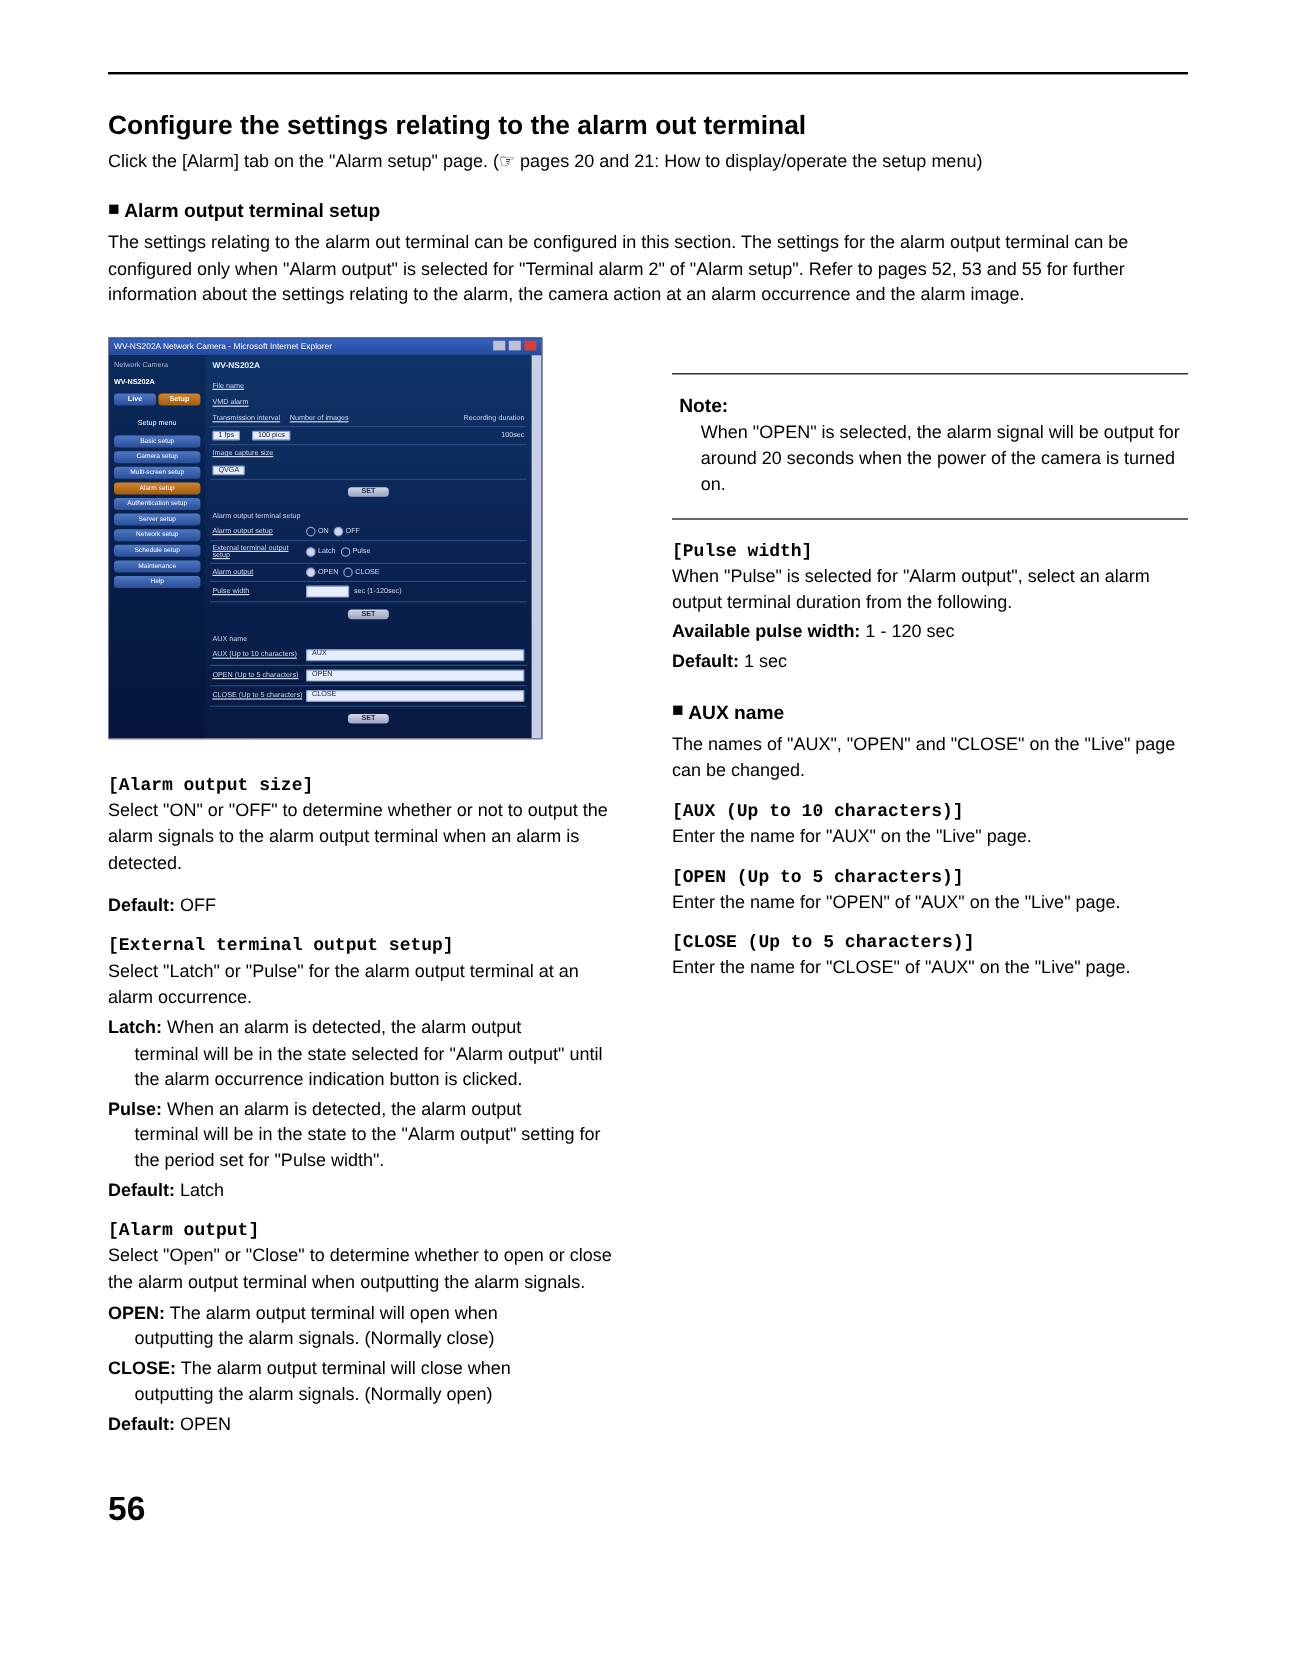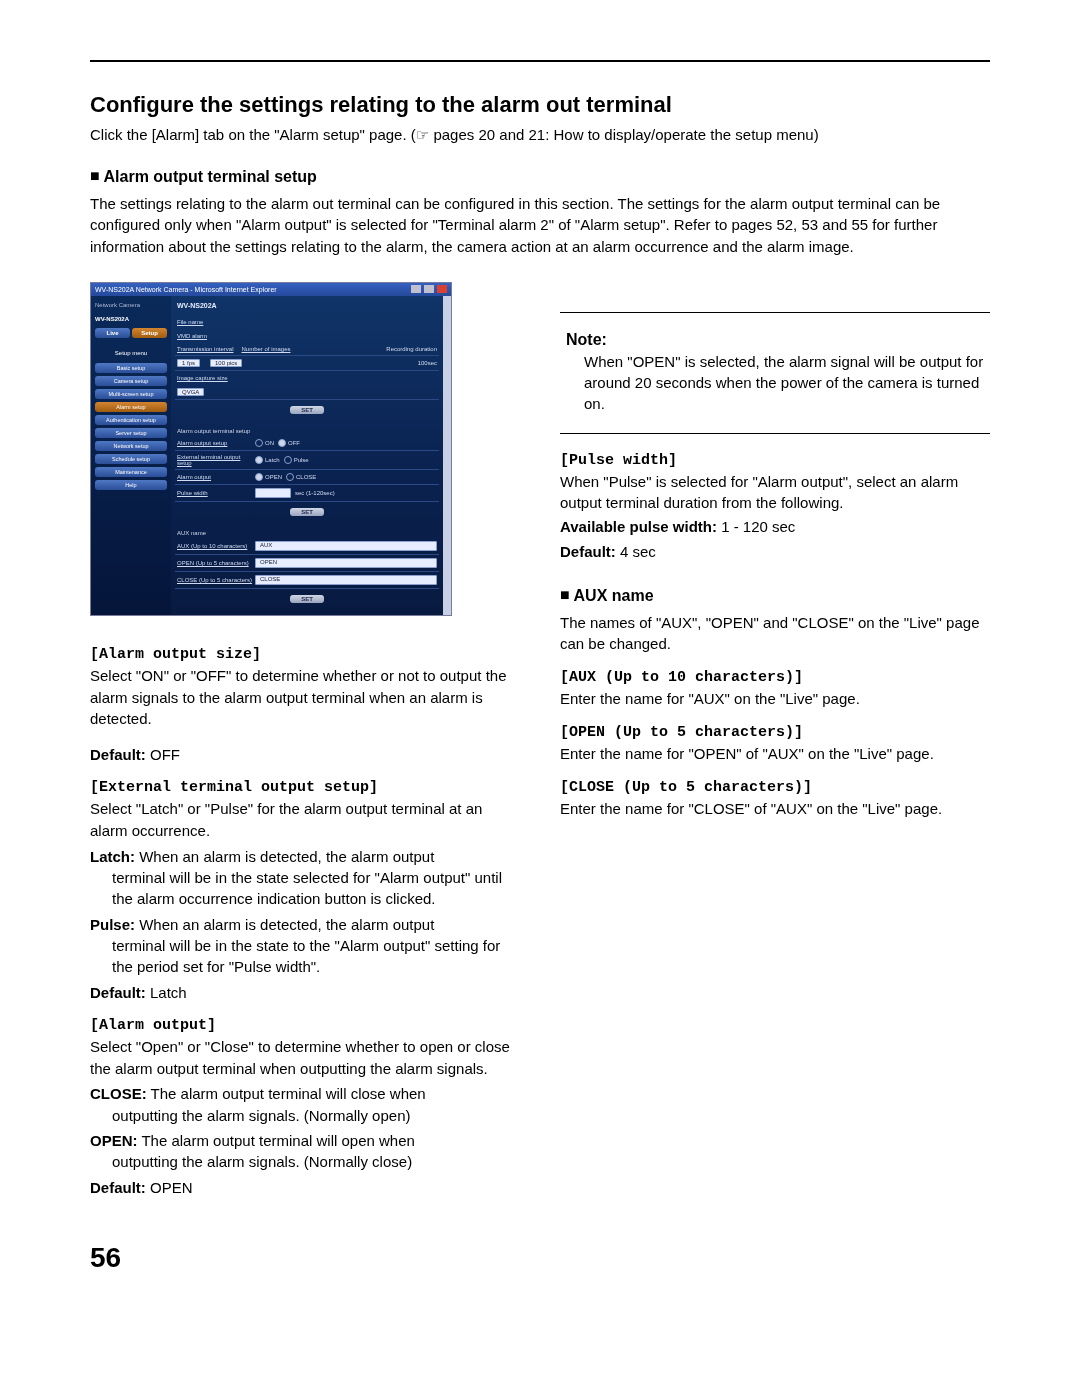--- a/index.html
+++ b/index.html
@@ -358,37 +358,37 @@
       <p class="definition"><span class="term">Default: </span><span>OFF</span></p>
 
       <p class="para-head">[External terminal output setup]</p>
       <p class="body" style="margin-bottom:4px;">Select "Latch" or "Pulse" for the alarm output terminal at an alarm occurrence.</p>
       <p class="definition"><span class="term">Latch:</span> <span>When an alarm is detected, the alarm output</span><span class="indent">terminal will be in the state selected for "Alarm output" until the alarm occurrence indication button is clicked.</span></p>
       <p class="definition"><span class="term">Pulse:</span> <span>When an alarm is detected, the alarm output</span><span class="indent">terminal will be in the state to the "Alarm output" setting for the period set for "Pulse width".</span></p>
       <p class="definition"><span class="term">Default: </span><span>Latch</span></p>
 
       <p class="para-head">[Alarm output]</p>
       <p class="body" style="margin-bottom:4px;">Select "Open" or "Close" to determine whether to open or close the alarm output terminal when outputting the alarm signals.</p>
+      <p class="definition"><span class="term">OPEN:</span> <span>The alarm output terminal will open when</span><span class="indent">outputting the alarm signals. (Normally close)</span></p>
       <p class="definition"><span class="term">CLOSE:</span> <span>The alarm output terminal will close when</span><span class="indent">outputting the alarm signals. (Normally open)</span></p>
-      <p class="definition"><span class="term">OPEN:</span> <span>The alarm output terminal will open when</span><span class="indent">outputting the alarm signals. (Normally close)</span></p>
       <p class="definition"><span class="term">Default: </span><span>OPEN</span></p>
 
     </div>
 
     <div class="col">
       <div style="height:40px;"></div>
       <div class="note-box">
         <span class="note-label">Note:</span>
         <p>When "OPEN" is selected, the alarm signal will be output for around 20 seconds when the power of the camera is turned on.</p>
       </div>
 
       <p class="para-head">[Pulse width]</p>
       <p class="body" style="margin-bottom:2px;">When "Pulse" is selected for "Alarm output", select an alarm output terminal duration from the following.</p>
       <p class="definition"><span class="term">Available pulse width: </span><span>1 - 120 sec</span></p>
-      <p class="definition"><span class="term">Default: </span><span>4 sec</span></p>
+      <p class="definition"><span class="term">Default: </span><span>1 sec</span></p>
 
       <div class="section-head" style="margin-top:24px;">
         <span class="blk">■</span>
         <span>AUX name</span>
       </div>
       <p class="body">The names of "AUX", "OPEN" and "CLOSE" on the "Live" page can be changed.</p>
 
       <p class="para-head">[AUX (Up to 10 characters)]</p>
       <p class="body">Enter the name for "AUX" on the "Live" page.</p>
 

